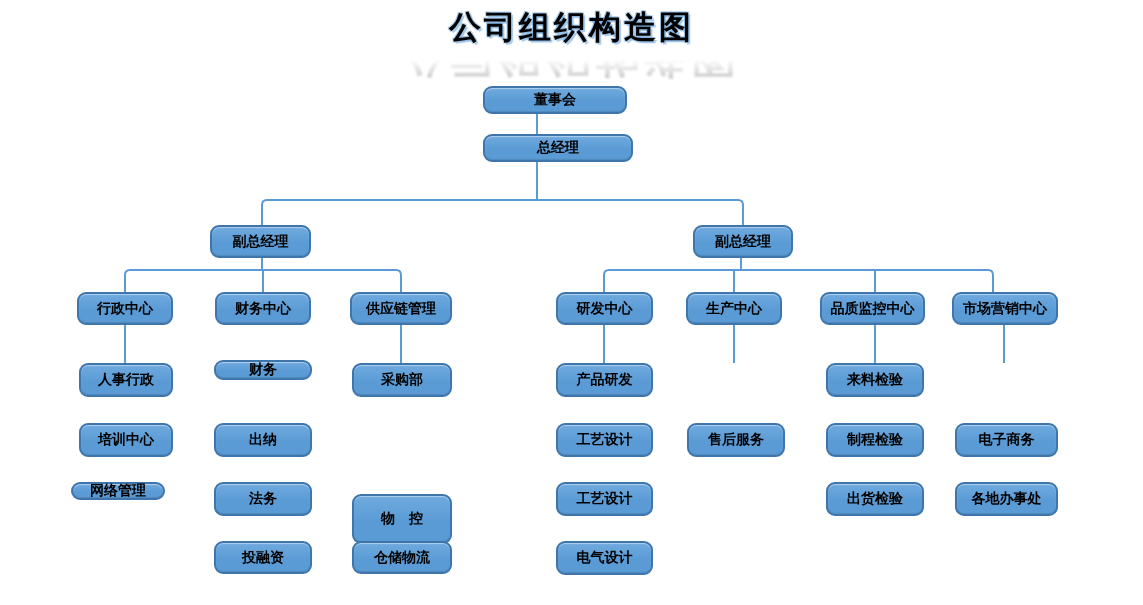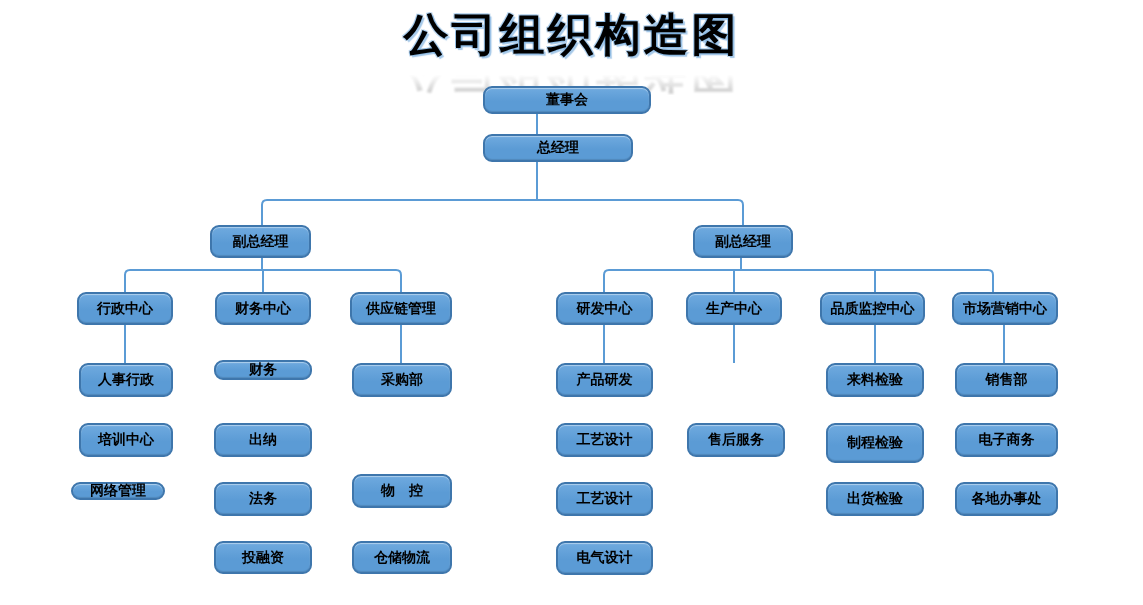--- a/index.html
+++ b/index.html
@@ -21,21 +21,21 @@
     background:var(--background);
     overflow:hidden;
   }
   .title-wrap{
     position:absolute;
     left:0;top:10px;width:100%;
     text-align:center;
     pointer-events:none;
   }
   .title{
-    font-size:45px;
+    font-size:32px;
     font-weight:bold;
     letter-spacing:3px;
     color:var(--text);
     line-height:1.1;
     text-shadow:
       2px 2px 1px rgba(91,155,213,.55),
       -1px -1px 0 rgba(91,155,213,.45),
       1px -1px 0 rgba(91,155,213,.35),
       -1px 1px 0 rgba(91,155,213,.35);
   }
@@ -105,21 +105,21 @@
     <path d="M875,270 V292"></path>
 
     <path d="M125,325 V363"></path>
     <path d="M401,325 V363"></path>
     <path d="M604,325 V363"></path>
     <path d="M734,325 V363"></path>
     <path d="M875,325 V363"></path>
     <path d="M1004,325 V363"></path>
   </svg>
 
-  <div class="node" style="left:483px;top:86px;width:168px;height:28px">董事会</div>
+  <div class="node" style="left:483px;top:86px;width:144px;height:28px">董事会</div>
   <div class="node" style="left:483px;top:134px;width:150px;height:28px">总经理</div>
 
   <div class="node" style="left:210px;top:225px;width:101px;height:33px">副总经理</div>
   <div class="node" style="left:693px;top:225px;width:100px;height:33px">副总经理</div>
 
   <div class="node" style="left:77px;top:292px;width:96px;height:33px">行政中心</div>
   <div class="node" style="left:215px;top:292px;width:96px;height:33px">财务中心</div>
   <div class="node" style="left:350px;top:292px;width:102px;height:33px">供应链管理</div>
   <div class="node" style="left:686px;top:292px;width:96px;height:33px">生产中心</div>
   <div class="node" style="left:556px;top:292px;width:97px;height:33px">研发中心</div>
@@ -129,31 +129,30 @@
   <div class="node" style="left:79px;top:363px;width:94px;height:34px">人事行政</div>
   <div class="node" style="left:79px;top:423px;width:94px;height:34px">培训中心</div>
   <div class="node" style="left:71px;top:482px;width:94px;height:18px">网络管理</div>
 
   <div class="node" style="left:214px;top:360px;width:98px;height:20px">财务</div>
   <div class="node" style="left:214px;top:423px;width:98px;height:34px">出纳</div>
   <div class="node" style="left:214px;top:482px;width:98px;height:34px">法务</div>
   <div class="node" style="left:214px;top:541px;width:98px;height:33px">投融资</div>
 
   <div class="node" style="left:352px;top:363px;width:100px;height:34px">采购部</div>
-  <div class="node" style="left:352px;top:474px;width:100px;height:34px">物　控</div>
+  <div class="node" style="left:352px;top:494px;width:100px;height:50px">物　控</div>
   <div class="node" style="left:352px;top:541px;width:100px;height:33px">仓储物流</div>
 
   <div class="node" style="left:556px;top:363px;width:97px;height:34px">产品研发</div>
   <div class="node" style="left:556px;top:423px;width:97px;height:34px">工艺设计</div>
   <div class="node" style="left:556px;top:482px;width:97px;height:34px">工艺设计</div>
   <div class="node" style="left:556px;top:541px;width:97px;height:34px">电气设计</div>
 
   <div class="node" style="left:687px;top:423px;width:98px;height:34px">售后服务</div>
 
   <div class="node" style="left:826px;top:363px;width:98px;height:34px">来料检验</div>
-  <div class="node" style="left:826px;top:423px;width:98px;height:40px">制程检验</div>
+  <div class="node" style="left:826px;top:423px;width:98px;height:34px">制程检验</div>
   <div class="node" style="left:826px;top:482px;width:98px;height:34px">出货检验</div>
 
-  <div class="node" style="left:955px;top:363px;width:103px;height:34px">销售部</div>
   <div class="node" style="left:955px;top:423px;width:103px;height:34px">电子商务</div>
   <div class="node" style="left:955px;top:482px;width:103px;height:34px">各地办事处</div>
 
 </div>
 
 </body></html>

